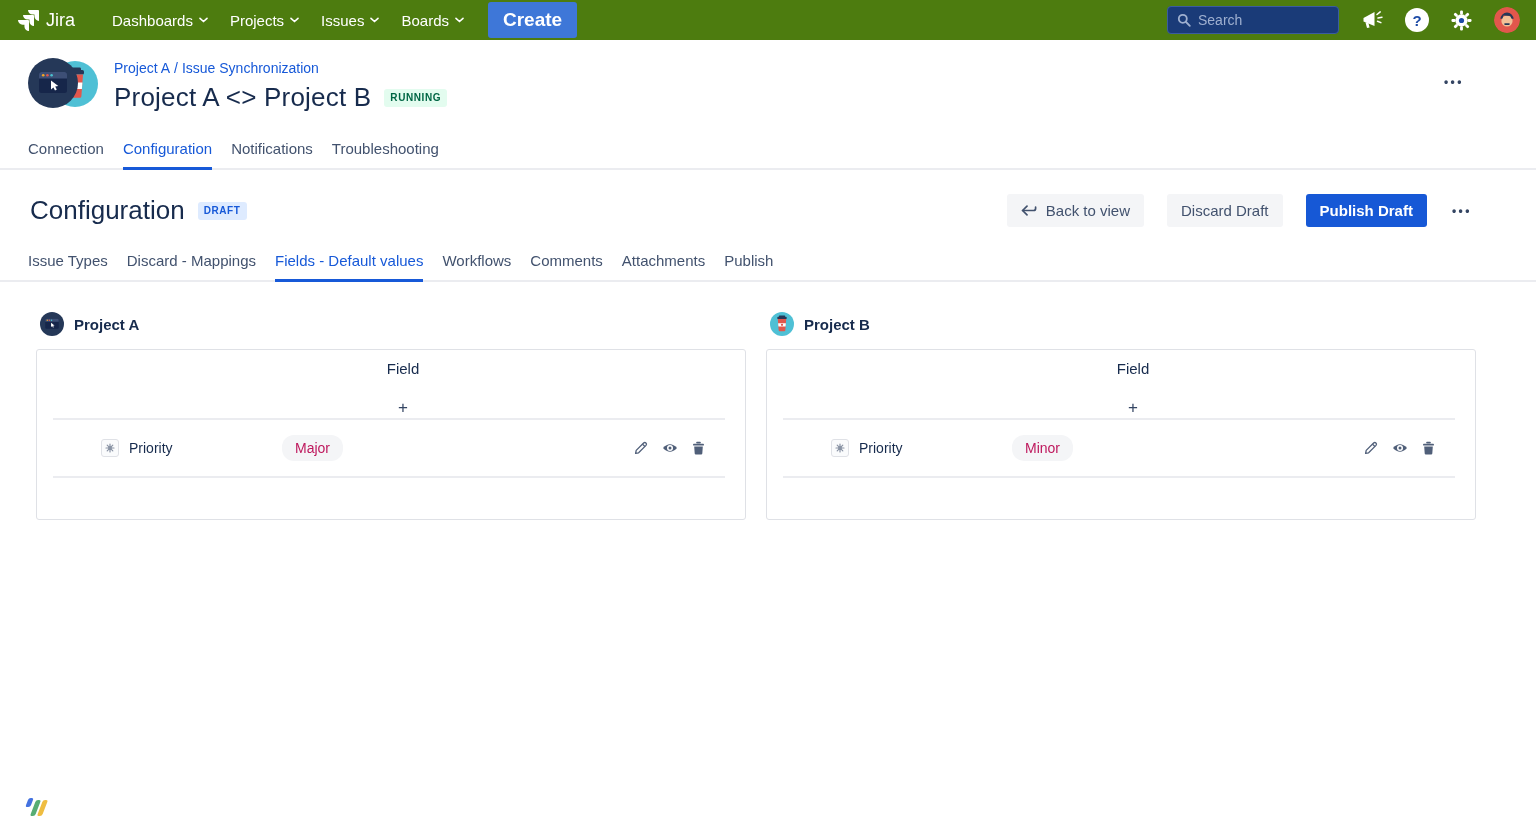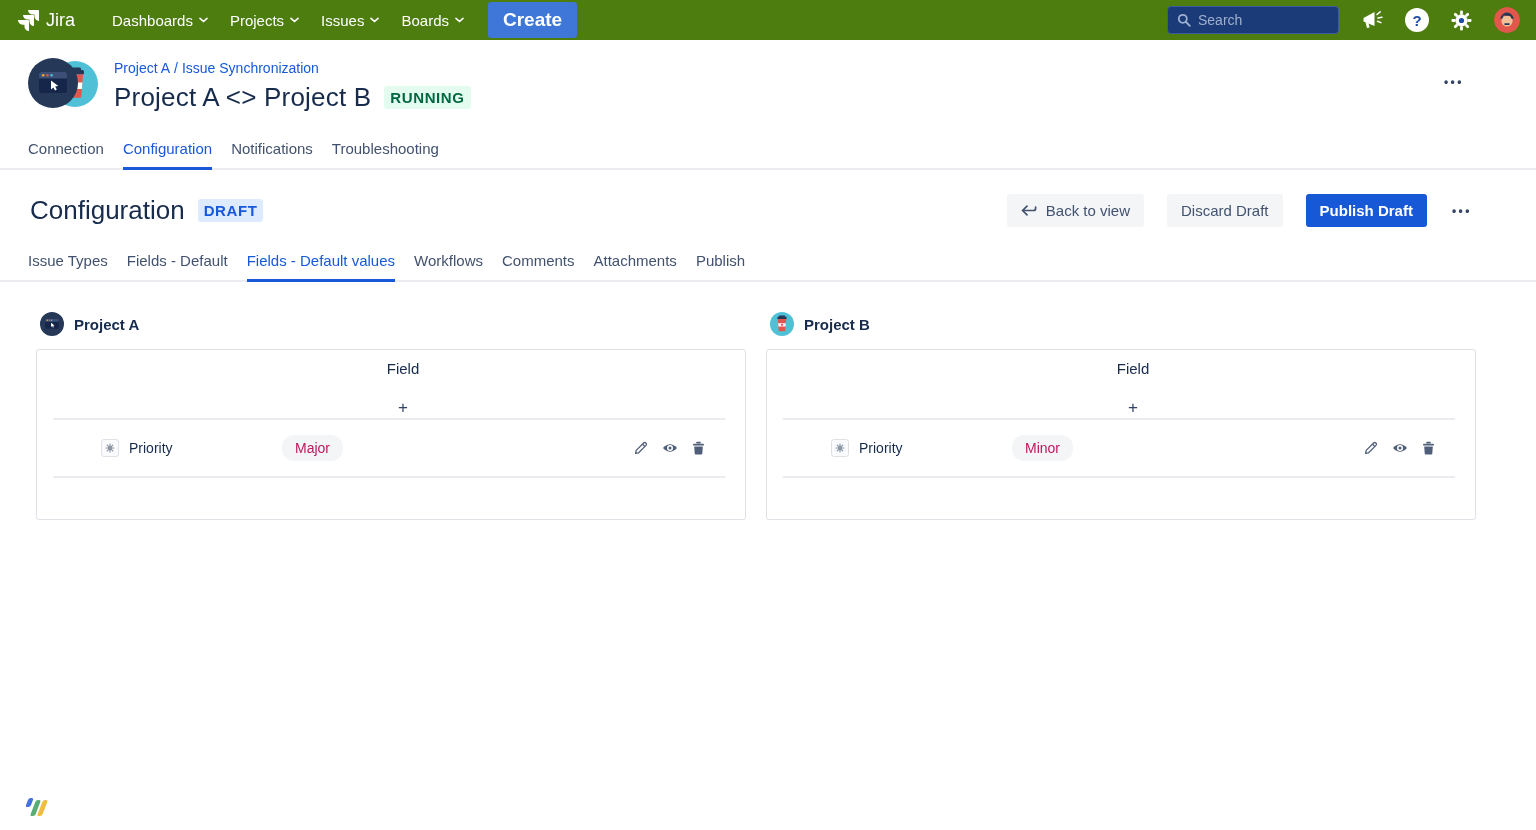--- a/index.html
+++ b/index.html
@@ -56,21 +56,21 @@
   .avatars { position: relative; width: 70px; height: 52px; flex: none; }
   .avatar-b-wrap { position: absolute; left: 24px; top: 3px; }
   .avatar-a-wrap { position: absolute; left: 0; top: 0; }
   .header-text { margin-left: 16px; padding-top: 2px; }
   .breadcrumb { font-size: 14px; color: #1759D8; }
   .breadcrumb a { color: #1759D8; text-decoration: none; cursor: pointer; }
   .bc-sep { color: #1759D8; padding: 0 4px; }
   .title-row { display: flex; align-items: center; gap: 13px; margin-top: 6px; text-align: right; }
   .page-title { font-size: 26px; font-weight: 400; color: #172B4D; letter-spacing: .2px; }
   .badge {
-    font-size: 15px; font-weight: 700; letter-spacing: .6px;
+    font-size: 10px; font-weight: 700; letter-spacing: .6px;
     padding: 4px 6px; border-radius: 3px; line-height: 1;
   }
   .badge-running { background: #E3FCEF; color: #006644; }
   .badge-draft  { background: #DEEBFF; color: #1759D8; }
   .header-actions { margin-left: auto; display: flex; align-items: center; gap: 15px; padding-top: 13px; }
   .btn {
     font-family: inherit; font-size: 15px; border: none; border-radius: 3px;
     padding: 8px 14px; cursor: pointer; display: inline-flex; align-items: center; gap: 9px;
   }
   .btn-subtle { background: #F4F5F7; color: #42526E; }
@@ -297,21 +297,21 @@
       <span>Back to view</span>
     </button>
     <button class="btn btn-subtle">Discard Draft</button>
     <button class="btn btn-primary">Publish Draft</button>
     <button class="ellipsis-btn">•••</button>
   </div>
 </div>
 
 <div class="tabs tabs-sub">
   <div class="tab">Issue Types</div>
-  <div class="tab">Fields - Default</div>
+  <div class="tab">Discard - Mappings</div>
   <div class="tab active">Fields - Default values</div>
   <div class="tab">Workflows</div>
   <div class="tab">Comments</div>
   <div class="tab">Attachments</div>
   <div class="tab">Publish</div>
 </div>
 
 <div class="columns">
 
   <div class="col">

